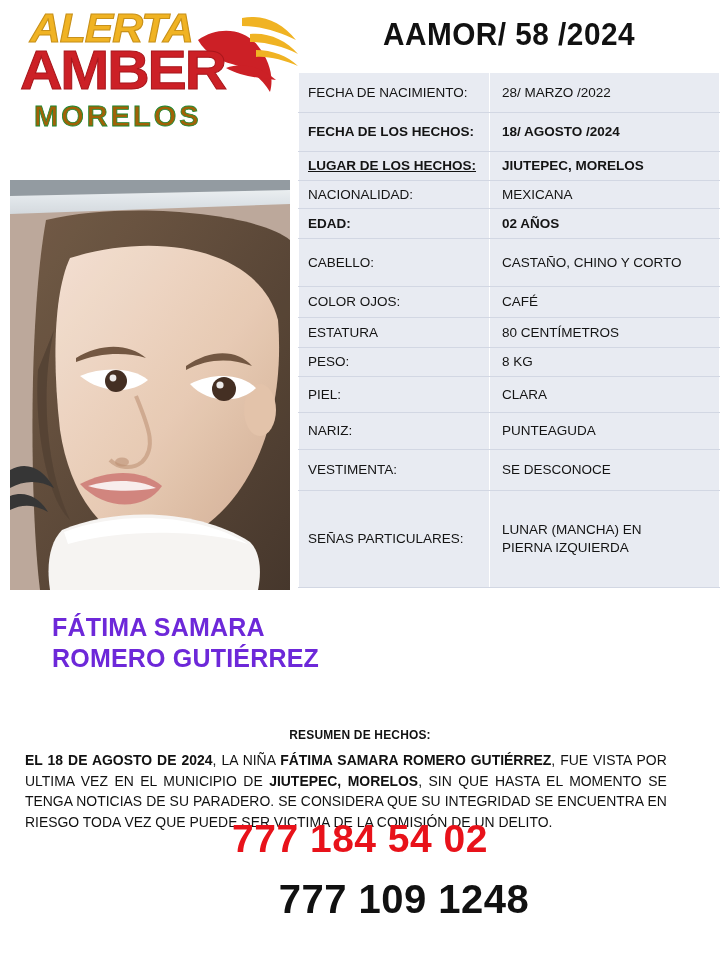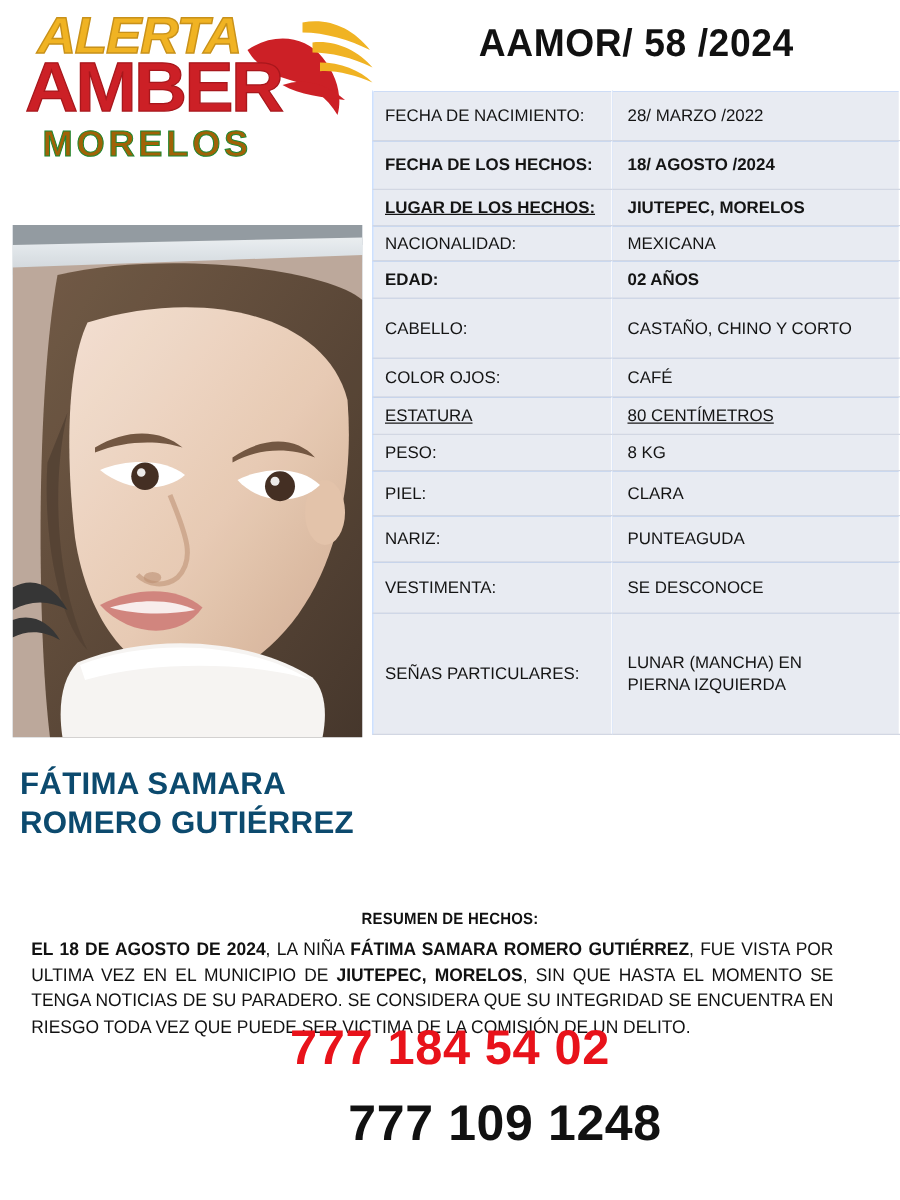--- a/index.html
+++ b/index.html
@@ -88,21 +88,21 @@
     transform: scaleX(0.96);
   }
 
   
   #info-table {
     position: absolute;
     left: 298px;
     top: 72px;
     width: 422px;
     border-collapse: collapse;
-    background: #3b82f6;
+    background: #7f1d1d;
     table-layout: fixed;
   }
   #info-table td {
     background: #e8ebf2;
     border: 1px solid #ffffff;
     border-bottom: 1px solid #d2d7e3;
     padding: 0 0 0 9px;
     font-size: 13.5px;
     color: #141414;
     vertical-align: middle;
@@ -232,21 +232,21 @@
         <td class="val b">02 AÑOS</td>
       </tr>
       <tr style="height: 48px;">
         <td class="lbl">CABELLO:</td>
         <td class="val">CASTAÑO, CHINO Y CORTO</td>
       </tr>
       <tr style="height: 31px;">
         <td class="lbl">COLOR   OJOS:</td>
         <td class="val">CAFÉ</td>
       </tr>
-      <tr style="height: 30px; text-decoration: underline;">
+      <tr style="height: 30px;">
         <td class="lbl">ESTATURA</td>
         <td class="val">80 CENTÍMETROS</td>
       </tr>
       <tr style="height: 29px;">
         <td class="lbl">PESO:</td>
         <td class="val">8 KG</td>
       </tr>
       <tr style="height: 36px; margin-top: 32px;">
         <td class="lbl">PIEL:</td>
         <td class="val">CLARA</td>
@@ -305,21 +305,21 @@
     <path d="M70 304 C 100 288, 134 290, 152 306 C 136 330, 96 332, 70 304 Z" fill="#cf7f78"></path>
     <path d="M78 306 C 104 298, 130 300, 146 308 C 126 312, 98 312, 78 306 Z" fill="#ffffff" opacity="0.85"></path>
     <path d="M52 350 C 110 326, 190 330, 240 362 C 250 372, 252 390, 248 410 L40 410 C 36 384, 40 362, 52 350 Z" fill="#f6f4f2"></path>
     <path d="M54 352 C 112 330, 190 334, 238 364 C 206 352, 120 346, 58 364 Z" fill="#ffffff"></path>
     <path d="M0 290 C 18 280, 34 290, 44 308 C 30 300, 14 300, 0 308 Z" fill="#2c2c2c"></path>
     <path d="M0 316 C 16 310, 30 318, 38 332 C 24 324, 12 324, 0 330 Z" fill="#2c2c2c"></path>
     <rect x="0" y="0" width="280" height="410" fill="#ffffff" opacity="0.05"></rect>
   </svg>
 </div>
 
-<div id="victim-name" style="color: #0c4a6e;">
+<div id="victim-name" style="color: #6d28d9; margin-left: 36px;">
   <div>FÁTIMA SAMARA</div>
   <div>ROMERO GUTIÉRREZ</div>
 </div>
 
 <div id="summary-heading">RESUMEN DE HECHOS:</div>
 <div id="summary-body"><b>EL 18 DE AGOSTO DE 2024</b><span>, LA NIÑA </span><b>FÁTIMA SAMARA ROMERO GUTIÉRREZ</b><span>, FUE VISTA POR ULTIMA VEZ EN EL MUNICIPIO DE </span><b>JIUTEPEC, MORELOS</b><span>, SIN QUE HASTA EL MOMENTO SE TENGA NOTICIAS DE SU PARADERO. SE CONSIDERA QUE SU INTEGRIDAD SE ENCUENTRA EN RIESGO TODA VEZ QUE PUEDE SER VICTIMA  DE LA COMISIÓN DE UN DELITO.</span></div>
 
 <div id="phone-primary" style="color: rgb(232, 18, 26);">777 184 54 02</div>
 <div id="phone-secondary" style="color: rgb(17, 17, 17);">777 109 1248</div>
 

